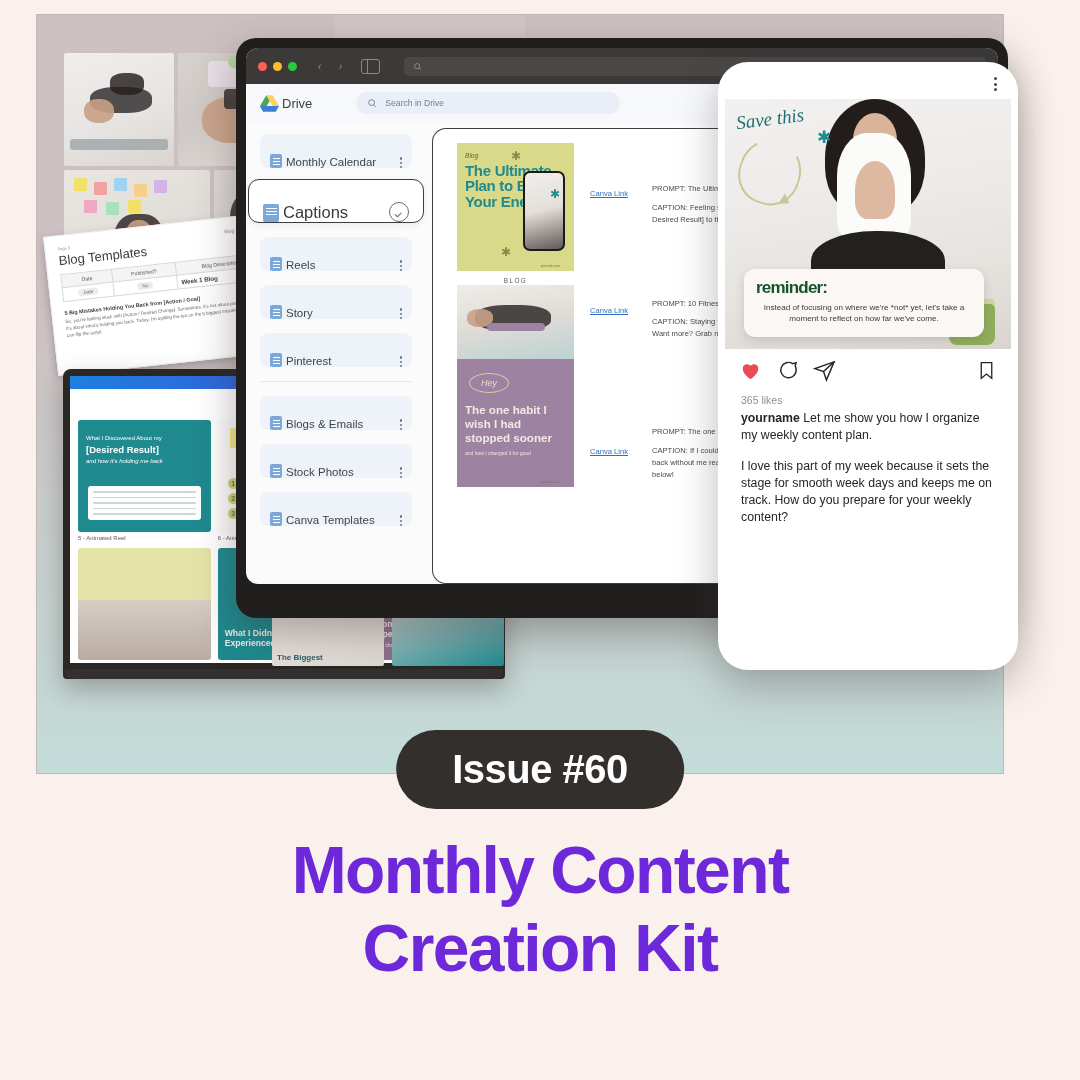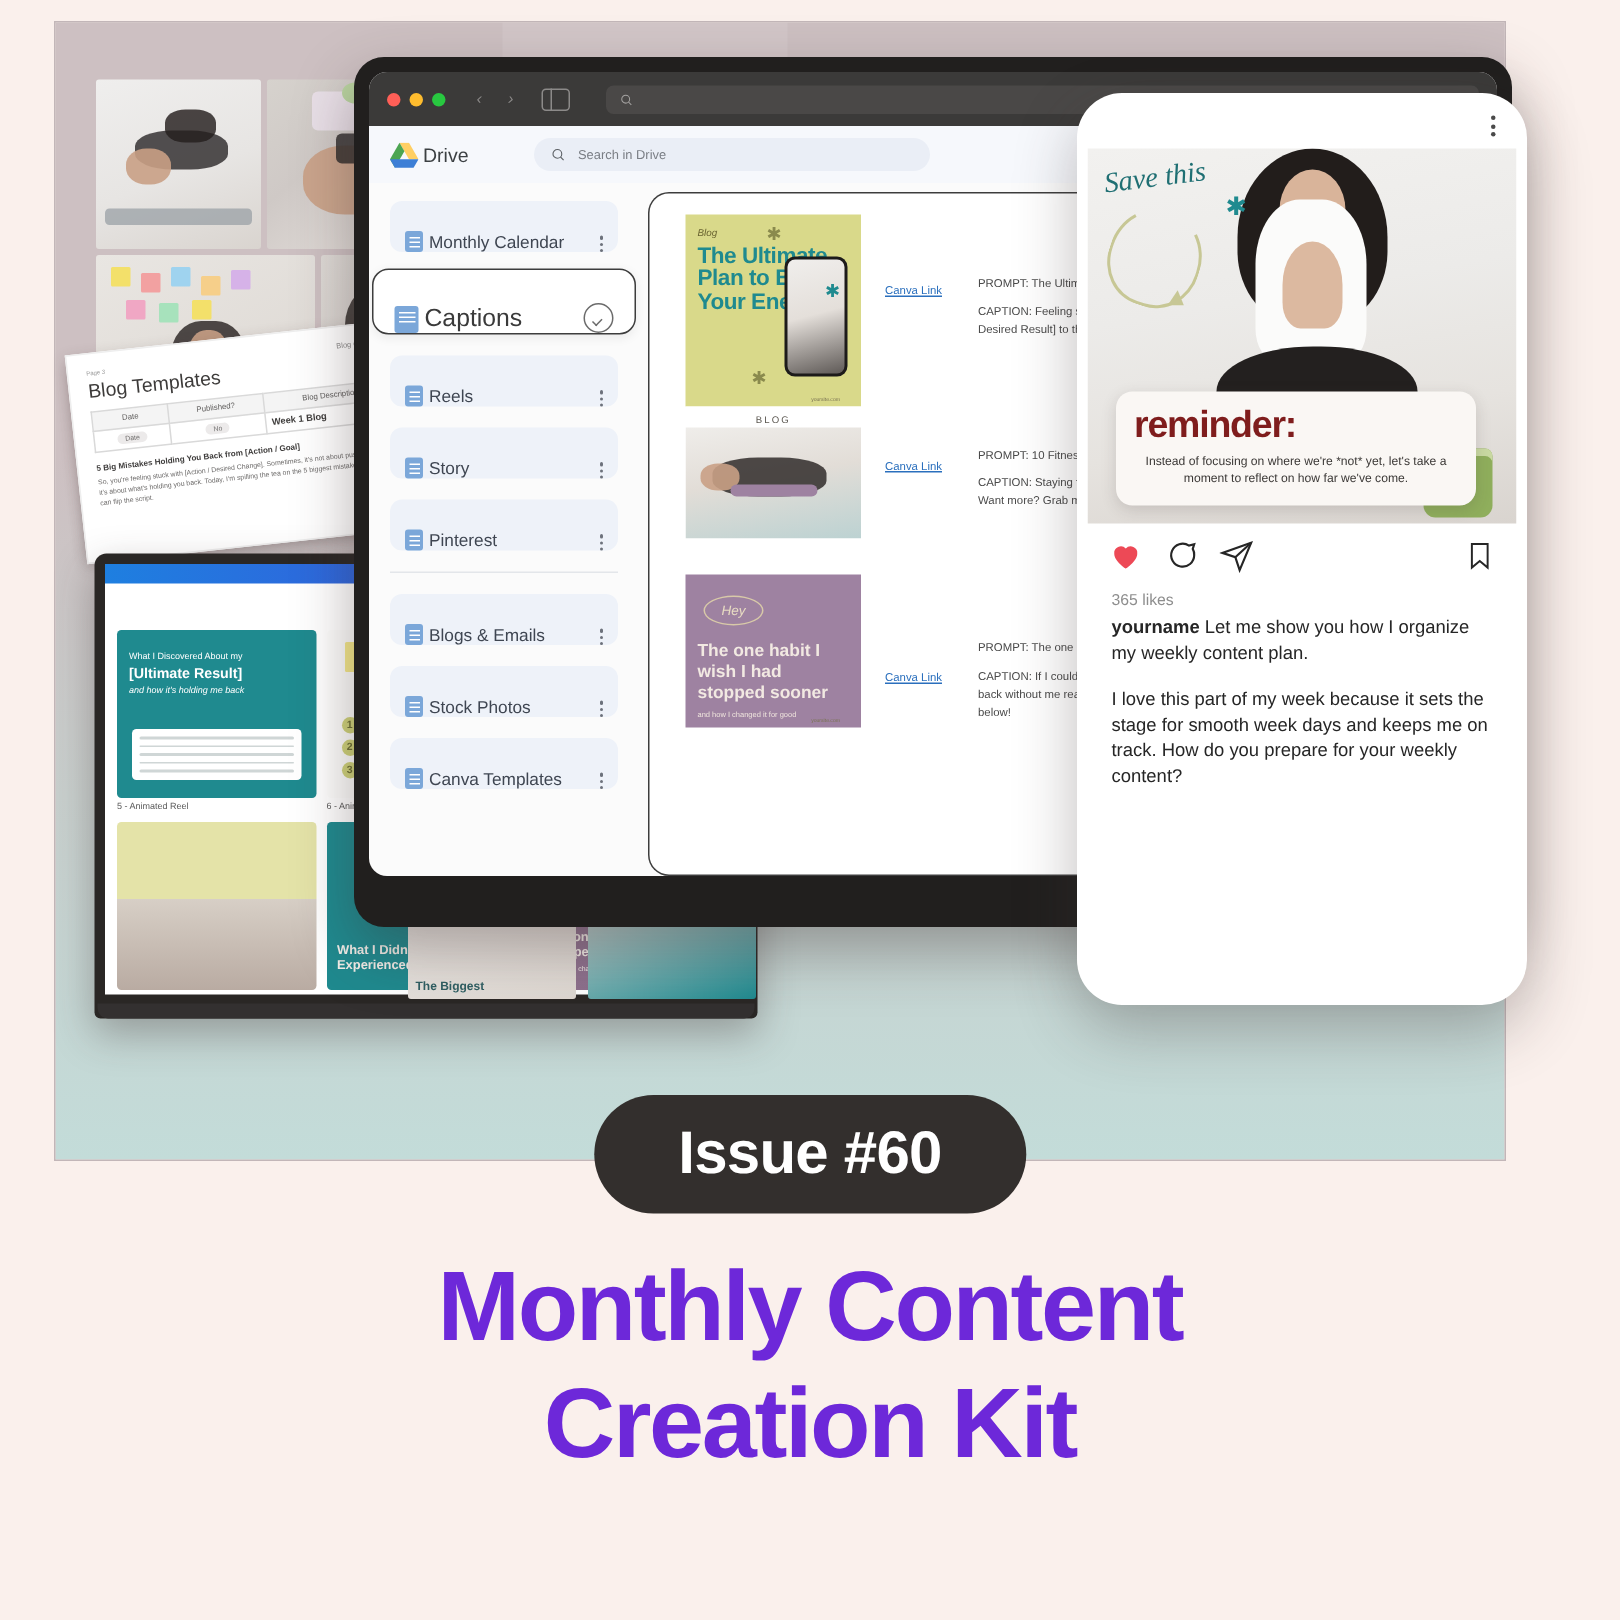--- a/index.html
+++ b/index.html
@@ -141,21 +141,21 @@
 
   .docpane {
     flex: 1; margin: 6px 0 0 8px; background: #fff; border: 1.4px solid #3d3d3d;
     border-radius: 14px 0 0 14px; border-right: none; overflow: hidden; position: relative;
   }
   .docinner { display: flex; padding: 14px 0 0 24px; gap: 0; }
   .doccol { width: 117px; }
   .dcard { width: 117px; position: relative; overflow: hidden; }
   .dcard.one { height: 128px; background: #d9d98a; }
   .dcard.two { height: 88px; background: #fff; }
-  .dcard.three { height: 102px; background: #9e82a1; margin-top: 24px; }
+  .dcard.three { height: 128px; background: #9e82a1; }
   .d1tag { position:absolute; left:8px; top:9px; font-size:6.6px; color:#6a6431; font-style:italic;}
   .d1ttl { position:absolute; left:8px; top:20px; font-size:15px; font-weight:800; color:#1f8a8f; line-height:1.03; letter-spacing:-.3px;}
   .dphone { position:absolute; right:9px; top:28px; width:42px; height:80px; background:#1d1b1a; border-radius:7px; padding:2px;}
   .dphone i { display:block; width:100%; height:100%; border-radius:5px; background: linear-gradient(165deg,#f0eeec 0%,#e4dfda 48%,#5f5a57 100%); }
   .star { position:absolute; color:#8a8a4d; font-size:12px; }
   .star.t { color:#1f8a8f; }
   .d1web { position:absolute; right:14px; bottom:3px; font-size:3.4px; color:#7a7352;}
   .d2tag { position:absolute; left:50%; transform:translateX(-50%); top:6px; font-size:6.4px; letter-spacing:1.4px; color:#5b5750; }
   .d2ttl { position:absolute; left:6px; right:6px; top:17px; text-align:center; font-size:14px; font-weight:800; color:#1f8a8f; line-height:1.06; letter-spacing:-.4px;}
   .d2img { position:absolute; left:0; right:0; bottom:0; height:74px; background: linear-gradient(170deg,#efedea 0%,#e2ddd7 45%,#bcd2d2 100%); }
@@ -192,21 +192,21 @@
   .gmat { position:absolute; left:40px; bottom:18px; right:26px; height:16px; background:#c9d8d6; border-radius:3px;}
   .smoothie { position:absolute; right:16px; bottom:4px; width:46px; height:46px; background:#8fae5c; border-radius:5px 5px 8px 8px; box-shadow: inset 0 5px 0 #c9d9a2; }
   .savethis { position:absolute; left:12px; top:8px; width:86px; height:38px; color:#1f6f73; font-size:19px; font-style:italic; font-family:"Liberation Serif", serif; transform: rotate(-7deg); }
   .swirl { position:absolute; left:14px; top:40px; width:62px; height:66px; border:2.2px solid #c7c795; border-radius:50% 50% 46% 46%; border-top-color: transparent; transform: rotate(18deg); }
   .arrowhead { position:absolute; left:56px; top:96px; width:0; height:0; border-left:9px solid #c7c795; border-top:6px solid transparent; border-bottom:6px solid transparent; transform: rotate(34deg);}
   .sparkle { position:absolute; left:92px; top:28px; color:#1f8a8f; font-size:17px; }
   .remcard {
     position:absolute; left:19px; right:27px; bottom:12px; background:#faf7f4; border-radius: 11px;
     padding: 10px 12px 12px; box-shadow: 0 3px 10px rgba(70,60,60,.18);
   }
-  .remcard h3 { font-size: 25px; color:#7f1d1d; letter-spacing:-.8px; line-height:1; }
+  .remcard h3 { font-size: 17px; color:#14532d; letter-spacing:-.8px; line-height:1; }
   .remcard p { margin-top: 6px; font-size: 8.1px; color:#3b3836; line-height:1.45; text-align:center; }
 
   .pacts { display:flex; align-items:center; padding: 10px 14px 0; gap: 14px; }
   .pacts .right { margin-left:auto; }
   .pacts svg { display:block; }
   .pbody { padding: 12px 16px 0; }
   .plikes { font-size: 10.5px; color: #8e8e8e; }
   .pcap { margin-top: 4px; font-size: 12.3px; color: #262626; line-height: 1.38; }
   .pcap b { font-weight: 700; }
   .pcap2 { margin-top: 14px; font-size: 12.3px; color: #262626; line-height: 1.38; }
@@ -315,21 +315,21 @@
             <path d="M2 12s4-7 10-7 10 7 10 7-4 7-10 7S2 12 2 12z"></path>
             <path d="M3 3l18 18"></path>
           </svg>
       </div>
       <div class="lgrid">
 
         <div>
           <div class="lcard teal">
             <div class="tx">
               <div class="s1">What I Discovered About my</div>
-              <div class="s2">[Ultimate Result]</div>
+              <div class="s2">[Desired Result]</div>
               <div class="s3">and how it's holding me back</div>
             </div>
             <div class="whitebox">
               <i></i>
                 <i></i>
                 <i></i>
                 <i></i>
                 <i style="margin-bottom:0"></i>
             </div>
           </div>

